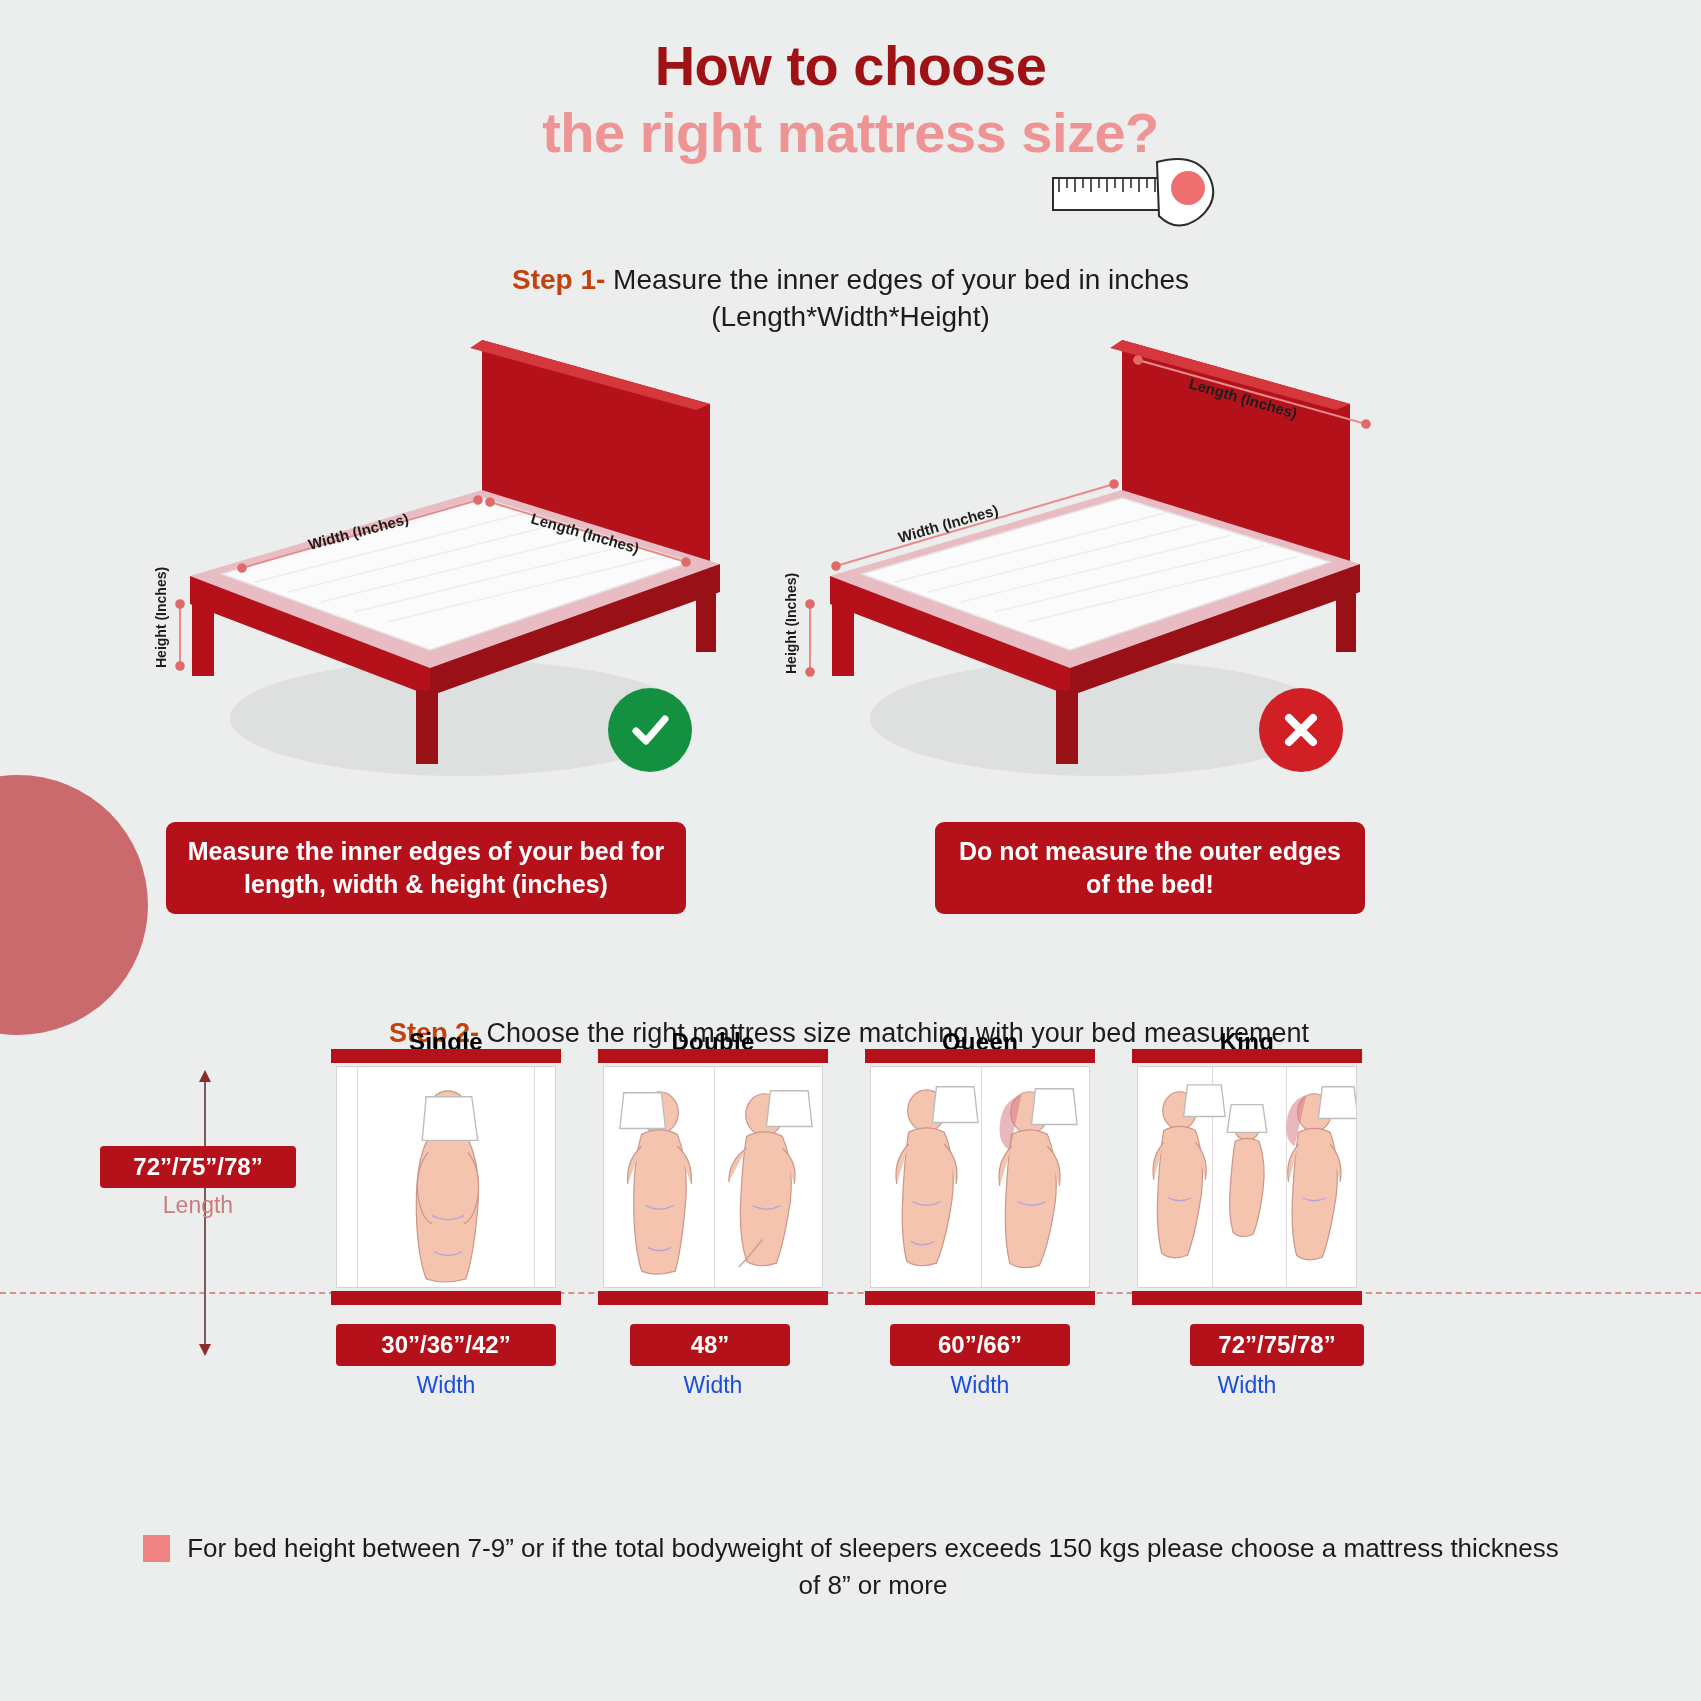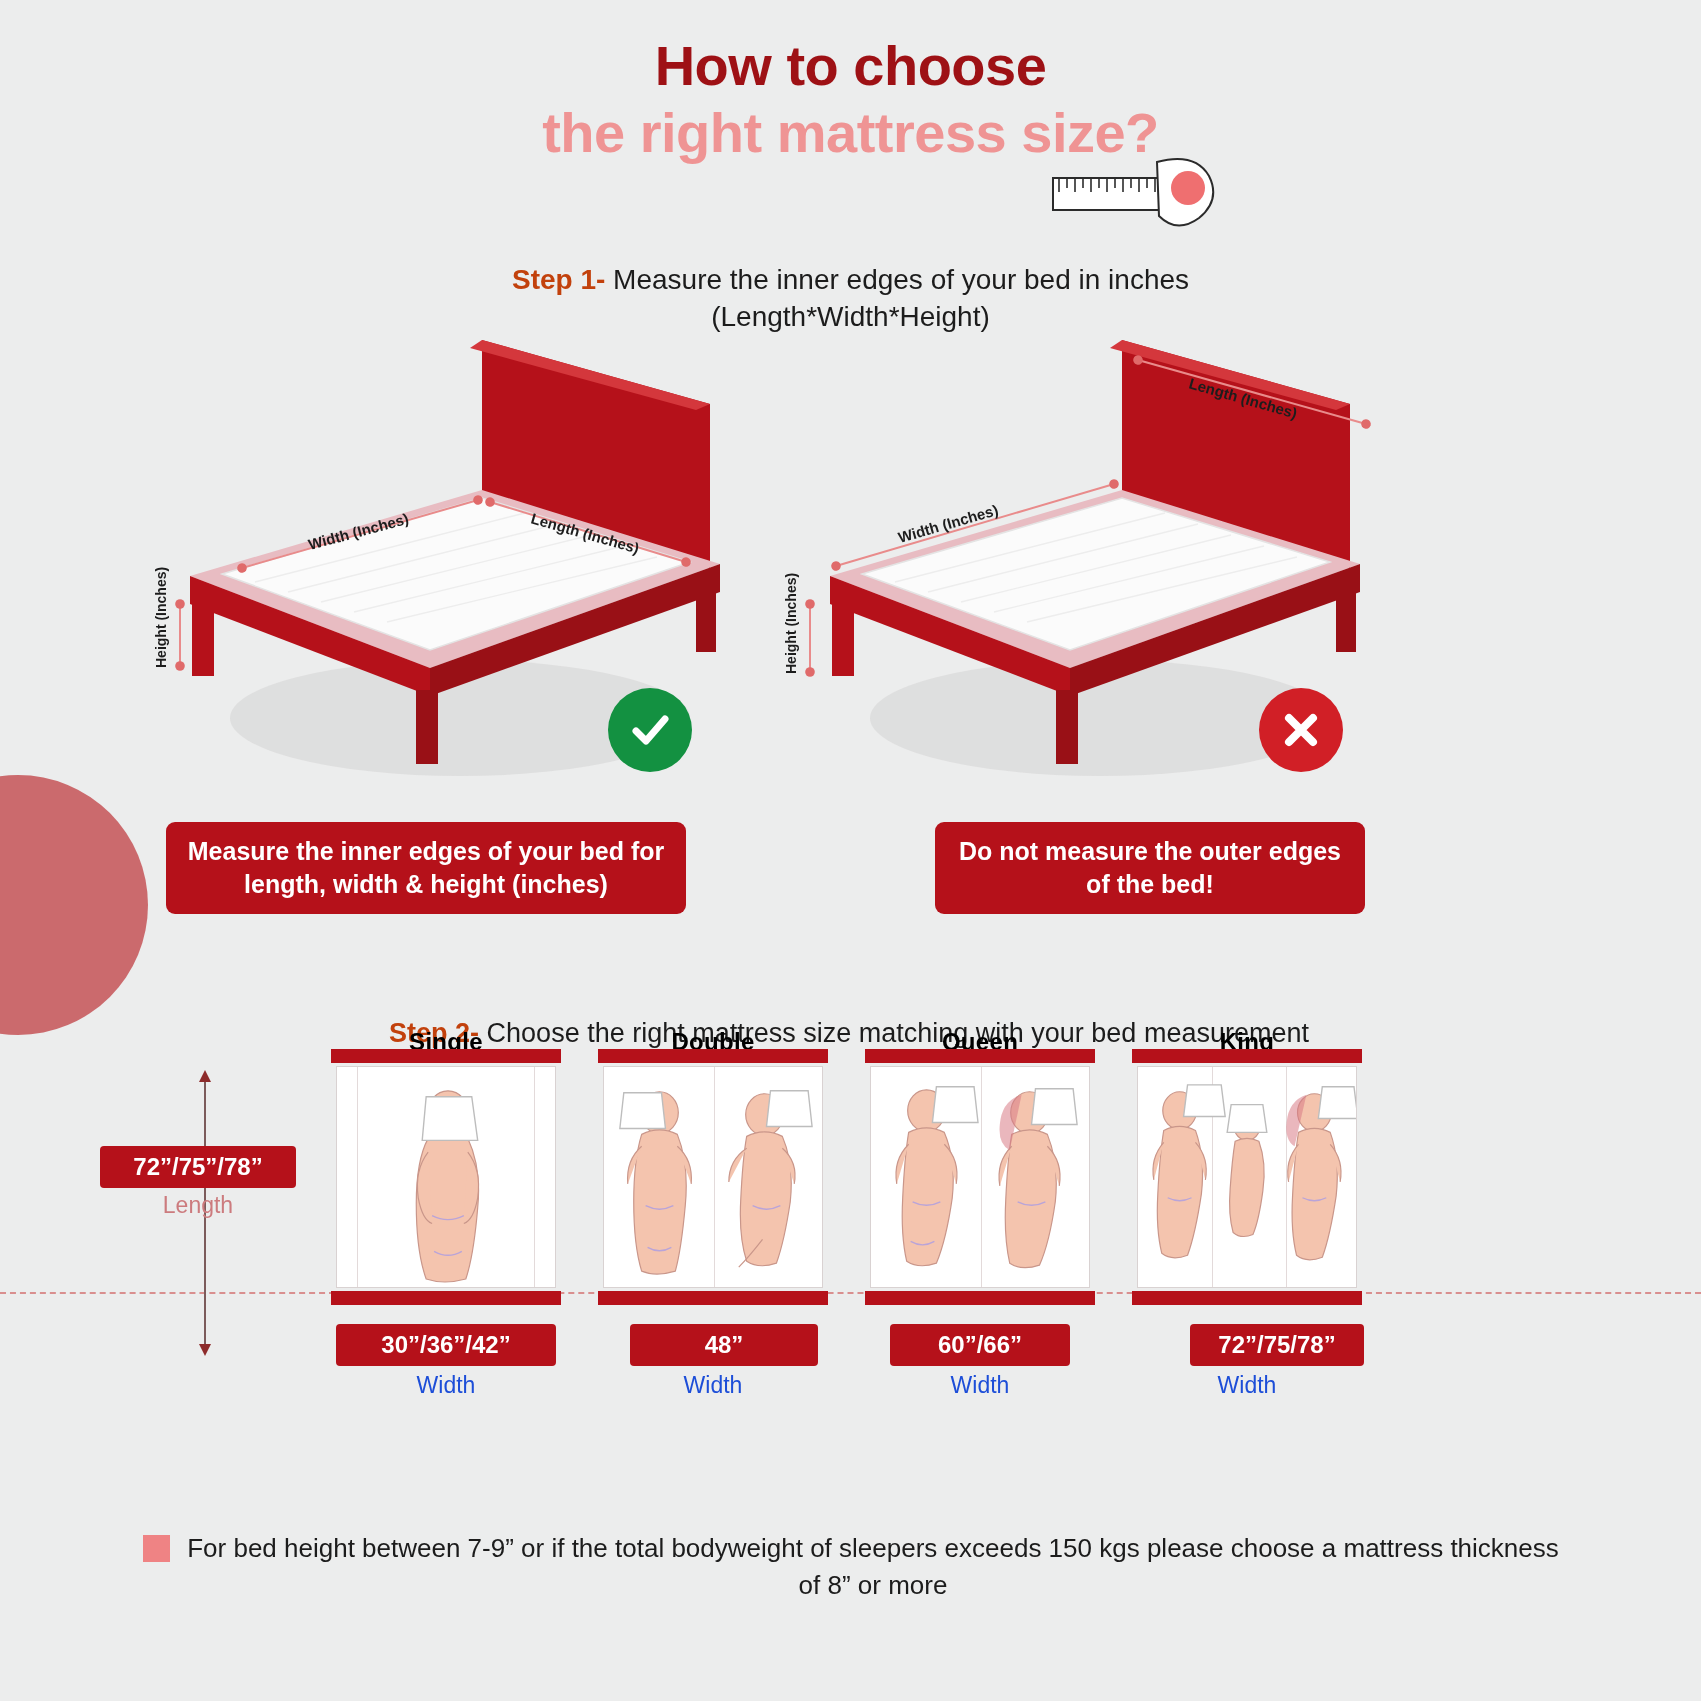--- a/index.html
+++ b/index.html
@@ -333,21 +333,21 @@
             <path d="M180 82 q16 14 12 36"></path>
         </g>
         <path d="M168 24 L206 24 L210 60 L164 60 Z" fill="#ffffff" stroke="#bdbdbd" stroke-width="1.4"></path>
         <path d="M160 174 q-14 18 -24 28" fill="none" stroke="#c9968a" stroke-width="1.2"></path>
         <g fill="none" stroke="#b9a4d9" stroke-width="1.4">
           <path d="M150 140 q14 7 28 0"></path>
         </g>
       </svg>
     </div>
   </div>
-  <div class="width-badge" style="left:630px;width:188px">48”</div>
+  <div class="width-badge" style="left:630px;width:160px">48”</div>
   <div class="width-cap" style="left:597px">Width</div>
 
   <div class="size-col" style="left:864px">
     <div class="size-title">Queen</div>
     <div class="mattress">
       <div class="inner-line" style="left:110px"></div>
       <svg class="sleepers" viewBox="0 0 220 222">
         <g fill="#f4c4ae" stroke="#c9968a" stroke-width="1.2">
           <ellipse cx="56" cy="44" rx="19" ry="21"></ellipse>
           <path d="M38 66 q18 -9 36 0 q12 28 8 66 q-6 42 -16 66 q-18 6 -30 -2 q-6 -26 -4 -64 q2 -42 6 -66 Z"></path>

